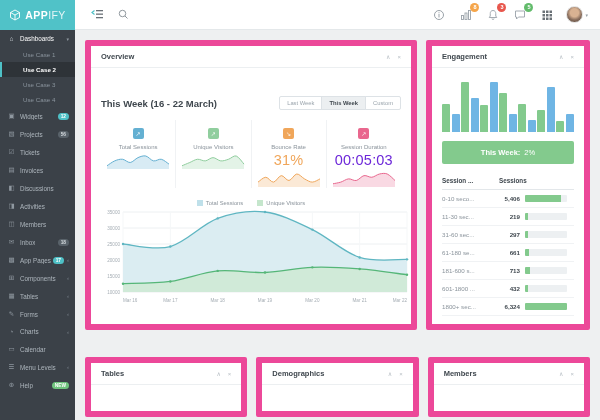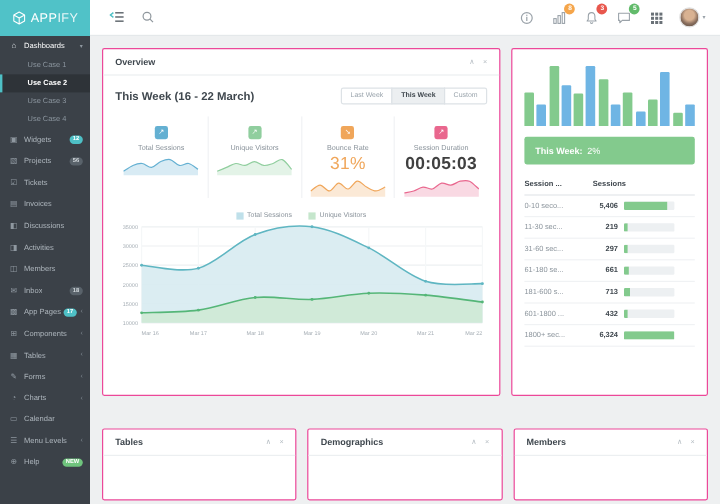--- a/index.html
+++ b/index.html
@@ -4,21 +4,21 @@
 <style>
   * { margin:0; padding:0; box-sizing:border-box; }
   html,body { width:600px; height:420px; }
   body { font-family:"Liberation Sans", sans-serif; background:#eef0f1; overflow:hidden; }
   .app { position:relative; width:600px; height:420px; overflow:hidden; }
 
   
   .header { position:absolute; top:0; left:0; right:0; height:30px; background:#fff; border-bottom:1px solid #e4e8ea; display:flex; z-index:10; }
   .logo { width:75px; height:30px; background:#50c2c8; display:flex; align-items:center; justify-content:center; gap:4px; flex:0 0 75px; cursor:pointer; }
   .brand { color:#fff; font-size:10.5px; letter-spacing:.4px; }
-  .brand b { font-weight:normal; }
+  .brand b { font-weight:bold; }
   .brand .lt { font-weight:normal; opacity:.85; }
   .topbar { flex:1; display:flex; align-items:center; padding:0 12px; }
   .tb-ico { display:inline-flex; align-items:center; justify-content:center; width:20px; height:20px; margin-right:6px; cursor:pointer; }
   .top-right { margin-left:auto; display:flex; align-items:center; gap:11px; }
   .ico-wrap { position:relative; display:inline-flex; align-items:center; justify-content:center; width:16px; height:16px; cursor:pointer; }
   .badge-dot { position:absolute; top:-4px; right:-5px; min-width:9px; height:9px; border-radius:5px; color:#fff; font-size:5.5px; line-height:9px; text-align:center; padding:0 2px; font-weight:bold; }
   .b-orange { background:#f5a54a; } .b-red { background:#e8574d; } .b-green { background:#62bb6b; }
   .avatar { width:17px; height:17px; border-radius:50%; background:radial-gradient(circle at 50% 38%, #d9b292 0 34%, #8a6f5e 60%, #4e3f35 100%); border:1px solid #e0e0e0; cursor:pointer; }
   .avatar-caret { font-size:5px; color:#9aa2a9; margin-left:2px; }
 
@@ -37,31 +37,31 @@
   .bg-gray { background:#59626a; color:#d4dade; }
   .bg-green { background:#6fc47d; color:#fff; }
   .sub-item { display:flex; align-items:center; padding:4px 6px 4px 21px; color:#8b959e; font-size:6.2px; cursor:pointer; border-left:2px solid transparent; }
   .sub-item.active { background:#2e3338; color:#fff; border-left:2px solid #4ec0c6; font-weight:bold; }
   .chev-after { margin-left:auto; font-size:6px; color:#7d868e; }
 
   
   .main { position:absolute; top:30px; left:75px; right:0; bottom:0; background:#eef0f1; padding:10px 10px 0 10px; overflow:hidden; }
   .page-title { font-size:8.5px; font-weight:bold; color:#414a52; margin:2px 0 14px 3px; }
   .row1 { display:flex; gap:9px; }
-  .panel { background:#fff; border:1px solid #ec4899; border-radius:2px; }
+  .panel { background:#fff; border:6px solid #ec4899; border-radius:2px; }
   .panel-head { display:flex; align-items:center; padding:6px 10px; border-bottom:1px solid #eceff1; }
   .panel-title { font-size:7.5px; font-weight:bold; color:#3f474e; }
   .panel-ctrls { margin-left:auto; display:flex; gap:7px; color:#b7bec4; }
   .panel-ctrls span { font-size:6px; cursor:pointer; line-height:1; }
   .panel-body { padding:8px 10px; }
 
   .overview { width:332px; height:290px; }
   .engagement { width:164px; height:290px; }
 
-  .week-row { display:flex; align-items:center; margin-top:2px; }
+  .week-row { display:flex; align-items:center; margin-top:20px; }
   .week-heading { font-size:9.5px; font-weight:bold; color:#3f474e; }
   .btn-group { margin-left:auto; display:flex; }
   .btn-group .rbtn { font-size:5.8px; padding:3px 7px; border:1px solid #dde2e6; background:#fff; color:#9aa4ac; cursor:pointer; margin-left:-1px; }
   .btn-group .rbtn:first-child { border-radius:2px 0 0 2px; margin-left:0; }
   .btn-group .rbtn:last-child { border-radius:0 2px 2px 0; }
   .btn-group .rbtn.active { background:#eceff1; color:#3f474e; font-weight:bold; }
 
   .stats { display:flex; margin-top:10px; }
   .stat-col { flex:1; text-align:center; padding:2px 4px 0 4px; border-right:1px solid #f0f2f4; }
   .stat-col:last-child { border-right:none; }
@@ -71,21 +71,21 @@
   .stat-spark { display:block; margin:4px auto 0 auto; }
 
   .legend { display:flex; justify-content:center; gap:14px; margin:12px 0 2px 0; }
   .legend-item { display:flex; align-items:center; font-size:5.8px; color:#8a939b; }
   .legend-swatch { width:6px; height:6px; margin-right:3px; display:inline-block; }
 
   #main-chart { display:block; }
 
   .bars-wrap { display:flex; align-items:flex-end; justify-content:space-between; height:52px; margin-top:4px; }
   .ebar { width:8px; border-radius:1px 1px 0 0; }
-  .banner { margin-top:9px; background:#83ca8d; border-radius:2px; color:#fff; font-size:7.5px; padding:7px 9px; display:flex; gap:4px; }
+  .banner { margin-top:9px; background:#83ca8d; border-radius:2px; color:#fff; font-size:7.5px; padding:7px 9px; display:flex; gap:4px;justify-content:center; }
   .banner b { font-weight:bold; }
 
   .s-table { margin-top:8px; }
   .s-trow { display:flex; align-items:center; padding:5px 0; border-bottom:1px solid #f0f2f4; }
   .s-thead { border-bottom:1px solid #e3e7ea; }
   .s-thead .c-label, .s-thead .c-val { font-size:6.3px; font-weight:bold; color:#3f474e; }
   .c-label { flex:0 0 52px; font-size:6.2px; color:#8a939b; white-space:nowrap; overflow:hidden; }
   .c-val { flex:0 0 26px; font-size:6.2px; font-weight:bold; color:#3f474e; text-align:right; }
   .c-bar { flex:1; padding-left:5px; }
   .track { width:42px; height:7px; background:#edf0f2; border-radius:1px; overflow:hidden; }
@@ -289,21 +289,21 @@
                   <path d="M1,11.75C2.291666666666667,10.9375,6.166666666666666,7.958333333333333,8.75,6.875C11.333333333333334,5.791666666666667,13.916666666666666,4.979166666666667,16.5,5.25C19.083333333333332,5.520833333333333,21.666666666666668,8.770833333333334,24.25,8.5C26.833333333333332,8.229166666666666,29.416666666666668,4.708333333333333,32,3.625C34.583333333333336,2.541666666666667,37.166666666666664,1.4583333333333335,39.75,2C42.333333333333336,2.5416666666666665,44.916666666666664,6.333333333333333,47.5,6.875C50.083333333333336,7.416666666666667,52.666666666666664,4.708333333333333,55.25,5.25C57.833333333333336,5.791666666666667,61.708333333333336,9.3125,63,10.125" fill="none" stroke="#64b0d2" stroke-width="1"></path>
                 </svg></div>
               <div class="stat-col"><span class="stat-ico" style="background: rgb(144, 206, 158);">↗</span><div class="stat-label">Unique Visitors</div><svg width="64" height="16" class="stat-spark">
                   <path d="M1,11.75C2.291666666666667,11.208333333333334,6.166666666666666,9.583333333333334,8.75,8.5C11.333333333333334,7.416666666666667,13.916666666666666,5.520833333333333,16.5,5.25C19.083333333333332,4.979166666666667,21.666666666666668,7.145833333333333,24.25,6.875C26.833333333333332,6.604166666666667,29.416666666666668,3.625,32,3.625C34.583333333333336,3.625,37.166666666666664,6.604166666666667,39.75,6.875C42.333333333333336,7.145833333333333,44.916666666666664,6.0625,47.5,5.25C50.083333333333336,4.4375,52.666666666666664,1.1875,55.25,2C57.833333333333336,2.8125,61.708333333333336,8.770833333333334,63,10.125L63,15L1,15Z" fill="#90ce9e" fill-opacity="0.25"></path>
                   <path d="M1,11.75C2.291666666666667,11.208333333333334,6.166666666666666,9.583333333333334,8.75,8.5C11.333333333333334,7.416666666666667,13.916666666666666,5.520833333333333,16.5,5.25C19.083333333333332,4.979166666666667,21.666666666666668,7.145833333333333,24.25,6.875C26.833333333333332,6.604166666666667,29.416666666666668,3.625,32,3.625C34.583333333333336,3.625,37.166666666666664,6.604166666666667,39.75,6.875C42.333333333333336,7.145833333333333,44.916666666666664,6.0625,47.5,5.25C50.083333333333336,4.4375,52.666666666666664,1.1875,55.25,2C57.833333333333336,2.8125,61.708333333333336,8.770833333333334,63,10.125" fill="none" stroke="#90ce9e" stroke-width="1"></path>
                 </svg></div>
               <div class="stat-col"><span class="stat-ico" style="background: rgb(240, 166, 90);">↘</span><div class="stat-label">Bounce Rate</div><div class="stat-value" style="color: rgb(240, 166, 90);">31%</div><svg width="64" height="16" class="stat-spark">
                   <path d="M1,10.125C2.291666666666667,9.3125,6.166666666666666,5.25,8.75,5.25C11.333333333333334,5.25,13.916666666666666,10.395833333333334,16.5,10.125C19.083333333333332,9.854166666666666,21.666666666666668,3.8958333333333335,24.25,3.625C26.833333333333332,3.3541666666666665,29.416666666666668,8.770833333333334,32,8.5C34.583333333333336,8.229166666666666,37.166666666666664,2.2708333333333335,39.75,2C42.333333333333336,1.7291666666666667,44.916666666666664,5.520833333333333,47.5,6.875C50.083333333333336,8.229166666666666,52.666666666666664,10.125,55.25,10.125C57.833333333333336,10.125,61.708333333333336,7.416666666666667,63,6.875L63,15L1,15Z" fill="#f0a65a" fill-opacity="0.25"></path>
                   <path d="M1,10.125C2.291666666666667,9.3125,6.166666666666666,5.25,8.75,5.25C11.333333333333334,5.25,13.916666666666666,10.395833333333334,16.5,10.125C19.083333333333332,9.854166666666666,21.666666666666668,3.8958333333333335,24.25,3.625C26.833333333333332,3.3541666666666665,29.416666666666668,8.770833333333334,32,8.5C34.583333333333336,8.229166666666666,37.166666666666664,2.2708333333333335,39.75,2C42.333333333333336,1.7291666666666667,44.916666666666664,5.520833333333333,47.5,6.875C50.083333333333336,8.229166666666666,52.666666666666664,10.125,55.25,10.125C57.833333333333336,10.125,61.708333333333336,7.416666666666667,63,6.875" fill="none" stroke="#f0a65a" stroke-width="1"></path>
                 </svg></div>
-              <div class="stat-col"><span class="stat-ico" style="background: rgb(233, 103, 142);">↗</span><div class="stat-label">Session Duration</div><div class="stat-value" style="color: #404040; font-weight: bold;">00:05:03</div><svg width="64" height="16" class="stat-spark">
+              <div class="stat-col"><span class="stat-ico" style="background: rgb(233, 103, 142);">↗</span><div class="stat-label">Session Duration</div><div class="stat-value" style="color: #6d28d9;">00:05:03</div><svg width="64" height="16" class="stat-spark">
                   <path d="M1,11.75C2.291666666666667,11.479166666666666,6.166666666666666,10.9375,8.75,10.125C11.333333333333334,9.3125,13.916666666666666,7.145833333333333,16.5,6.875C19.083333333333332,6.604166666666667,21.666666666666668,9.041666666666666,24.25,8.5C26.833333333333332,7.958333333333333,29.416666666666668,4.166666666666667,32,3.625C34.583333333333336,3.0833333333333335,37.166666666666664,5.520833333333333,39.75,5.25C42.333333333333336,4.979166666666667,44.916666666666664,2.5416666666666665,47.5,2C50.083333333333336,1.4583333333333335,52.666666666666664,0.9166666666666667,55.25,2C57.833333333333336,3.083333333333333,61.708333333333336,7.416666666666667,63,8.5L63,15L1,15Z" fill="#e9678e" fill-opacity="0.25"></path>
                   <path d="M1,11.75C2.291666666666667,11.479166666666666,6.166666666666666,10.9375,8.75,10.125C11.333333333333334,9.3125,13.916666666666666,7.145833333333333,16.5,6.875C19.083333333333332,6.604166666666667,21.666666666666668,9.041666666666666,24.25,8.5C26.833333333333332,7.958333333333333,29.416666666666668,4.166666666666667,32,3.625C34.583333333333336,3.0833333333333335,37.166666666666664,5.520833333333333,39.75,5.25C42.333333333333336,4.979166666666667,44.916666666666664,2.5416666666666665,47.5,2C50.083333333333336,1.4583333333333335,52.666666666666664,0.9166666666666667,55.25,2C57.833333333333336,3.083333333333333,61.708333333333336,7.416666666666667,63,8.5" fill="none" stroke="#e9678e" stroke-width="1"></path>
                 </svg></div>
             </div>
           <div class="legend" id="chart-legend">
               <span class="legend-item">
                 <span class="legend-swatch" style="background: rgb(191, 224, 234);"></span>
                 <span>Total Sessions</span>
               </span>
               <span class="legend-item">
@@ -354,20 +354,27 @@
               <circle cx="116.66666666666667" cy="62.879999999999995" r="1.2" fill="#55b678"></circle>
               <circle cx="164" cy="64.48" r="1.2" fill="#55b678"></circle>
               <circle cx="211.33333333333334" cy="59.36" r="1.2" fill="#55b678"></circle>
               <circle cx="258.66666666666663" cy="60.959999999999994" r="1.2" fill="#55b678"></circle>
               <circle cx="306" cy="66.72" r="1.2" fill="#55b678"></circle>
             </svg>
         </div>
       </div>
 
       <div class="panel engagement">
+        <div class="panel-head">
+          <span class="panel-title">Engagement</span>
+          <span class="panel-ctrls">
+            <span>∧</span>
+            <span>×</span>
+          </span>
+        </div>
         <div class="panel-body">
           <div class="bars-wrap" id="engagement-bars">
               <div class="ebar" style="height: 28px; background: rgb(131, 202, 141);"></div>
               <div class="ebar" style="height: 18px; background: rgb(111, 181, 228);"></div>
               <div class="ebar" style="height: 50px; background: rgb(131, 202, 141);"></div>
               <div class="ebar" style="height: 34px; background: rgb(111, 181, 228);"></div>
               <div class="ebar" style="height: 27px; background: rgb(131, 202, 141);"></div>
               <div class="ebar" style="height: 50px; background: rgb(111, 181, 228);"></div>
               <div class="ebar" style="height: 39px; background: rgb(131, 202, 141);"></div>
               <div class="ebar" style="height: 18px; background: rgb(111, 181, 228);"></div>

